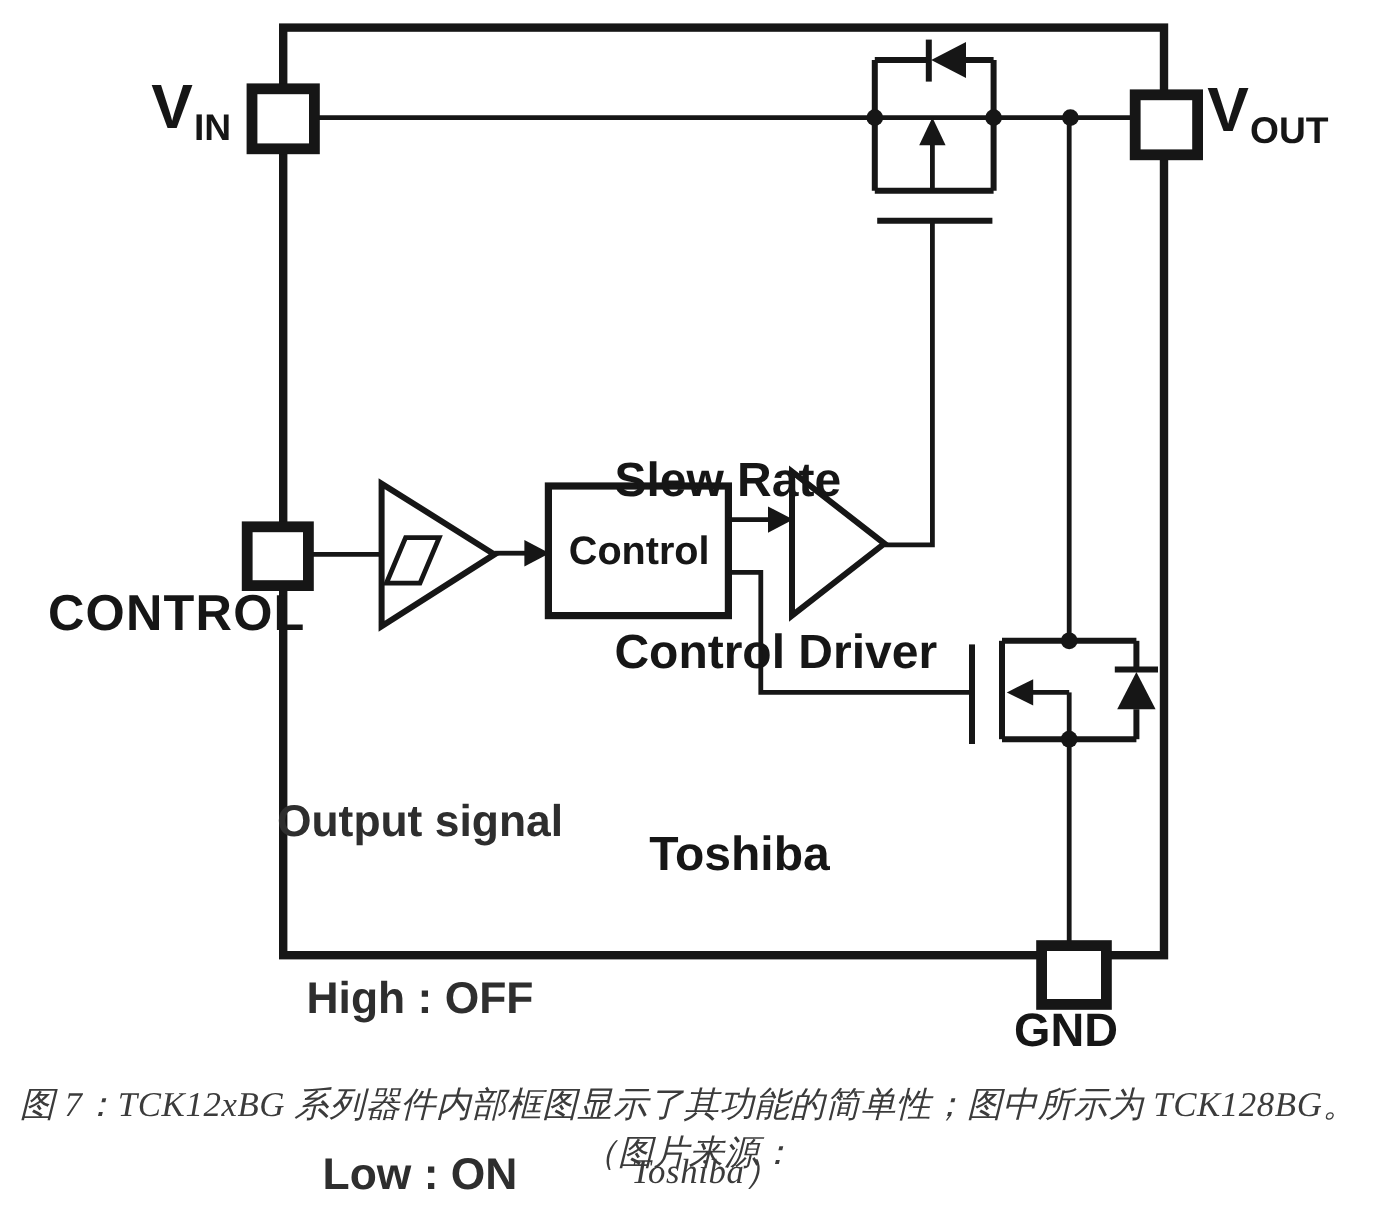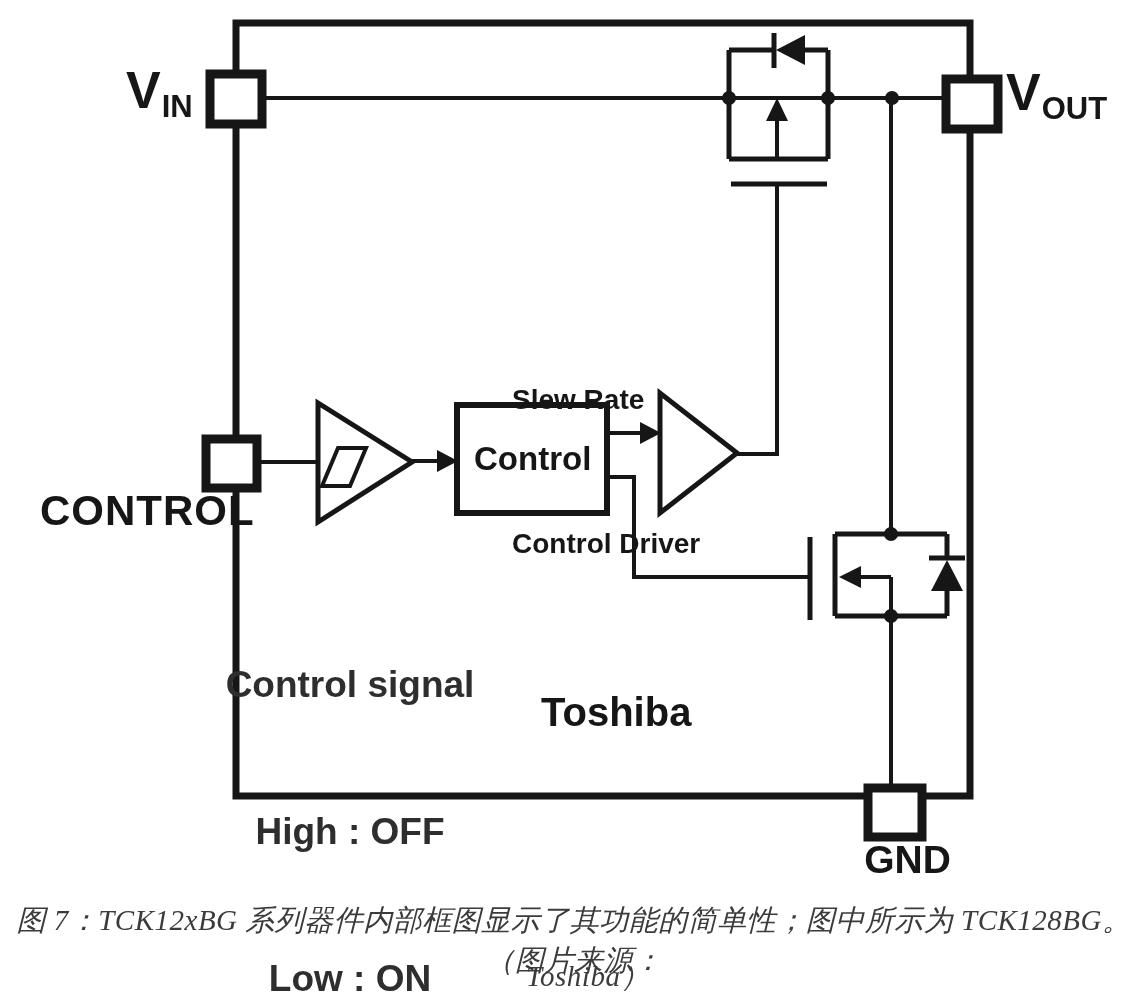--- a/index.html
+++ b/index.html
@@ -18,22 +18,22 @@
   }
   svg.diagram{position:absolute;left:0;top:0;color:var(--ink);}
   svg.diagram *{vector-effect:none;}
   .lbl{position:absolute;color:var(--ink);white-space:pre;}
   .pin-label{display:flex;align-items:flex-start;font-weight:bold;line-height:1;}
   .pin-main{font-size:52px;}
   .pin-sub{font-size:31px;margin-top:27px;margin-left:1px;}
   .control-label{left:40px;top:487px;font-size:42px;font-weight:bold;letter-spacing:1px;}
   .vin-label{left:126px;top:64px;}
   .vout-label{left:1006px;top:66px;}
-  .gnd-label{left:845px;top:838px;width:125px;text-align:center;font-size:39px;font-weight:bold;}
-  .slew-label{left:512px;top:280px;font-size:28px;font-weight:bold;line-height:48px;}
+  .gnd-label{left:845px;top:838px;width:125px;font-size:39px;font-weight:bold;}
+  .slew-label{left:512px;top:280px;font-size:40px;font-weight:bold;line-height:48px;}
   .cl-text{
     left:457px;top:405px;width:150px;height:108px;
     display:flex;flex-direction:column;justify-content:center;
     padding-left:17px;box-sizing:border-box;
     font-size:33px;font-weight:bold;line-height:48px;
   }
   .sig-label{left:208px;top:562px;width:284px;text-align:center;
     font-size:37px;font-weight:600;line-height:49px;color:var(--sig_ink);}
   .outdis-label{left:541px;top:585px;font-size:40px;font-weight:bold;line-height:51px;}
   .caption-line{
@@ -136,21 +136,21 @@
   <div class="lbl slew-label">
     <div>Slew Rate</div>
     <div>Control Driver</div>
   </div>
 
   <div class="lbl cl-text">
     <div>Control</div>
   </div>
 
   <div class="lbl sig-label">
-    <div>Control signal</div>
+    <div>Output signal</div>
     <div>High : OFF</div>
     <div>Low : ON</div>
   </div>
 
   <div class="lbl outdis-label">
     <div>Toshiba</div>
   </div>
 
   <div class="caption-line caption-1">图 7：TCK12xBG 系列器件内部框图显示了其功能的简单性；图中所示为 TCK128BG。（图片来源：</div>
   <div class="caption-line caption-2">Toshiba）</div>

